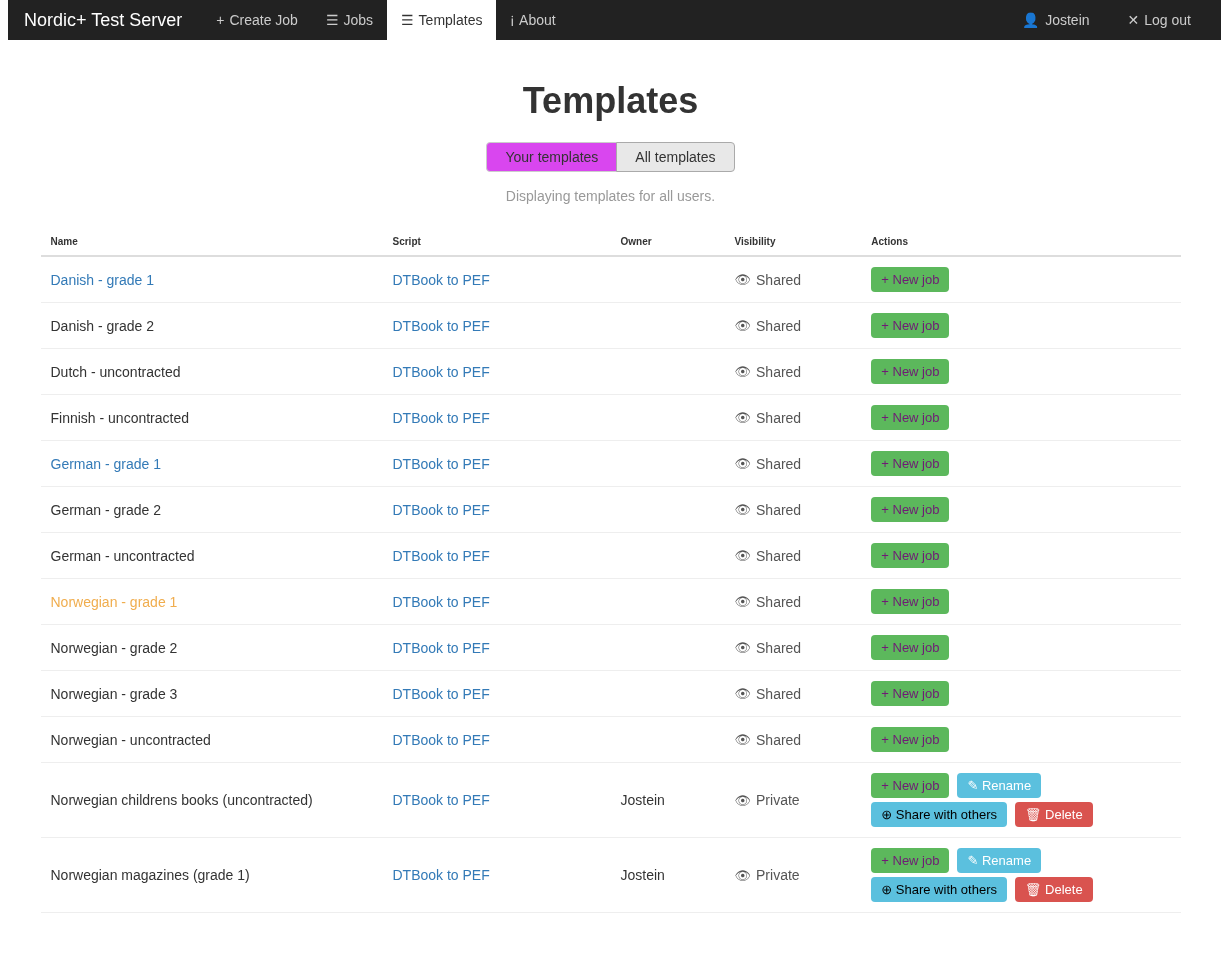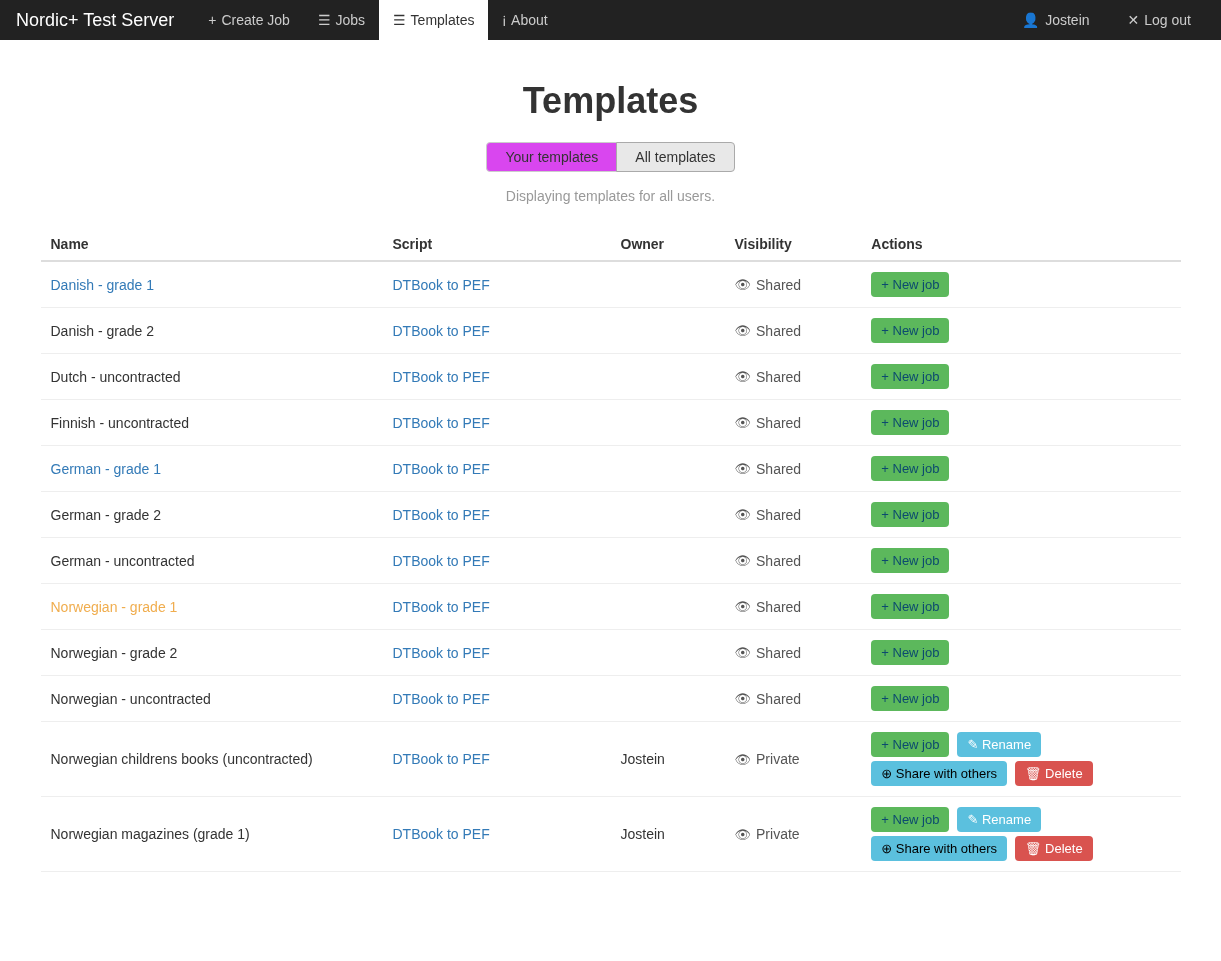--- a/index.html
+++ b/index.html
@@ -6,20 +6,21 @@
     body { font-family: "Helvetica Neue", Helvetica, Arial, sans-serif; font-size: 14px; color: #333; background: #fff; }
 
     
     .navbar {
       background-color: #222;
       color: #fff;
       display: flex;
       align-items: center;
       padding: 0 16px;
       height: 40px;
+      margin-left: 8px;
     }
     .navbar-brand {
       font-size: 18px;
       color: #fff;
       text-decoration: none;
       margin-right: 20px;
       font-weight: 500;
     }
     .nav-items {
       display: flex;
@@ -92,21 +93,21 @@
     
     table {
       width: 100%;
       border-collapse: collapse;
     }
     thead th {
       text-align: left;
       padding: 8px 10px;
       border-bottom: 2px solid #ddd;
       font-weight: bold;
-      font-size: 14px;
+      font-size: 10px;
       color: #333;
     }
     tbody tr {
       border-bottom: 1px solid #eee;
     }
     tbody td {
       padding: 10px 10px;
       font-size: 14px;
       vertical-align: middle;
     }
@@ -161,21 +162,21 @@
       border: none;
       border-radius: 4px;
       cursor: pointer;
       font-size: 13px;
       font-weight: 400;
       white-space: nowrap;
       margin-right: 4px;
     }
     .btn-green {
       background-color: #5cb85c;
-      color: #0c4a6e;
+      color: #701a75;
     }
     .btn-blue {
       background-color: #5bc0de;
       color: #fff;
     }
     .btn-teal {
       background-color: #5bc0de;
       color: #000000;
     }
     .btn-red {
@@ -385,20 +386,36 @@
               <span>Shared</span>
             </div>
           </td>
           <td class="col-actions">
             <div class="actions-cell">
               <button class="btn btn-green">+ New job</button>
             </div>
           </td>
         </tr>
         <tr>
+          <td class="col-name">Norwegian - grade 3</td>
+          <td class="col-script"><a class="script-link">DTBook to PEF</a></td>
+          <td class="col-owner"></td>
+          <td class="col-visibility">
+            <div class="visibility-shared">
+              <span class="eye-icon">👁</span>
+              <span>Shared</span>
+            </div>
+          </td>
+          <td class="col-actions">
+            <div class="actions-cell">
+              <button class="btn btn-green">+ New job</button>
+            </div>
+          </td>
+        </tr>
+        <tr>
           <td class="col-name">Norwegian - uncontracted</td>
           <td class="col-script"><a class="script-link">DTBook to PEF</a></td>
           <td class="col-owner"></td>
           <td class="col-visibility">
             <div class="visibility-shared">
               <span class="eye-icon">👁</span>
               <span>Shared</span>
             </div>
           </td>
           <td class="col-actions">

